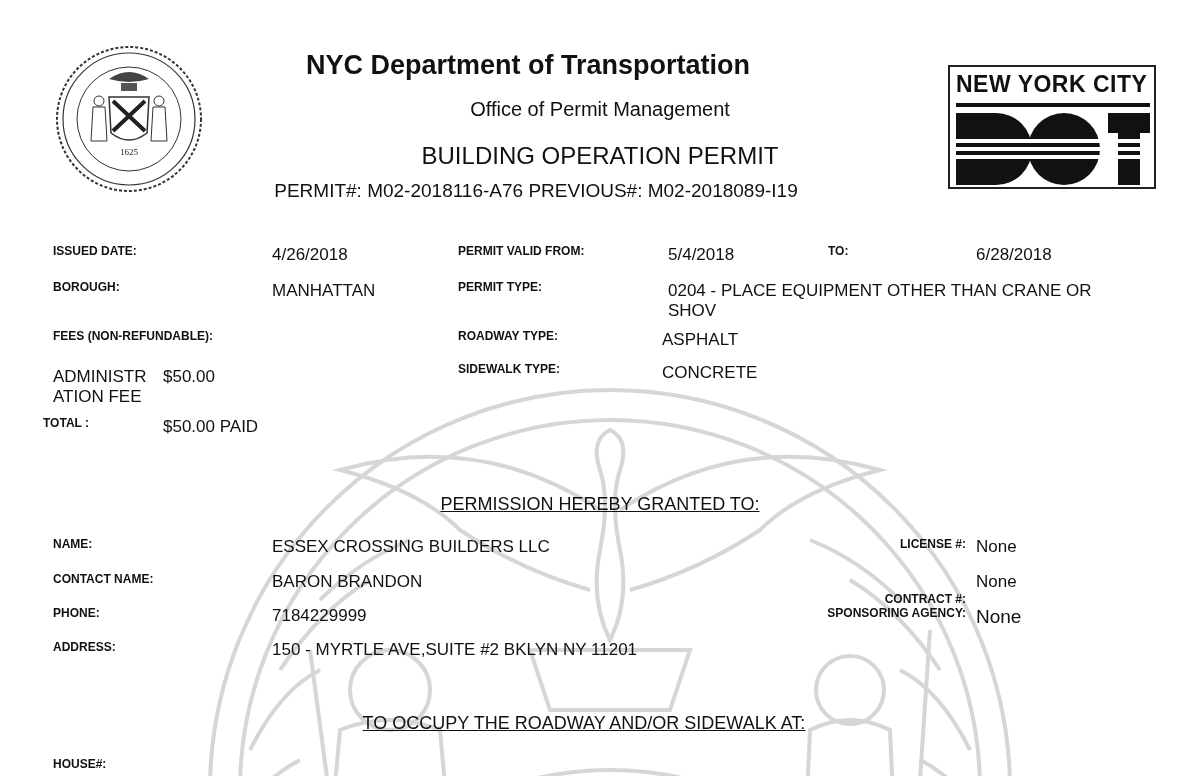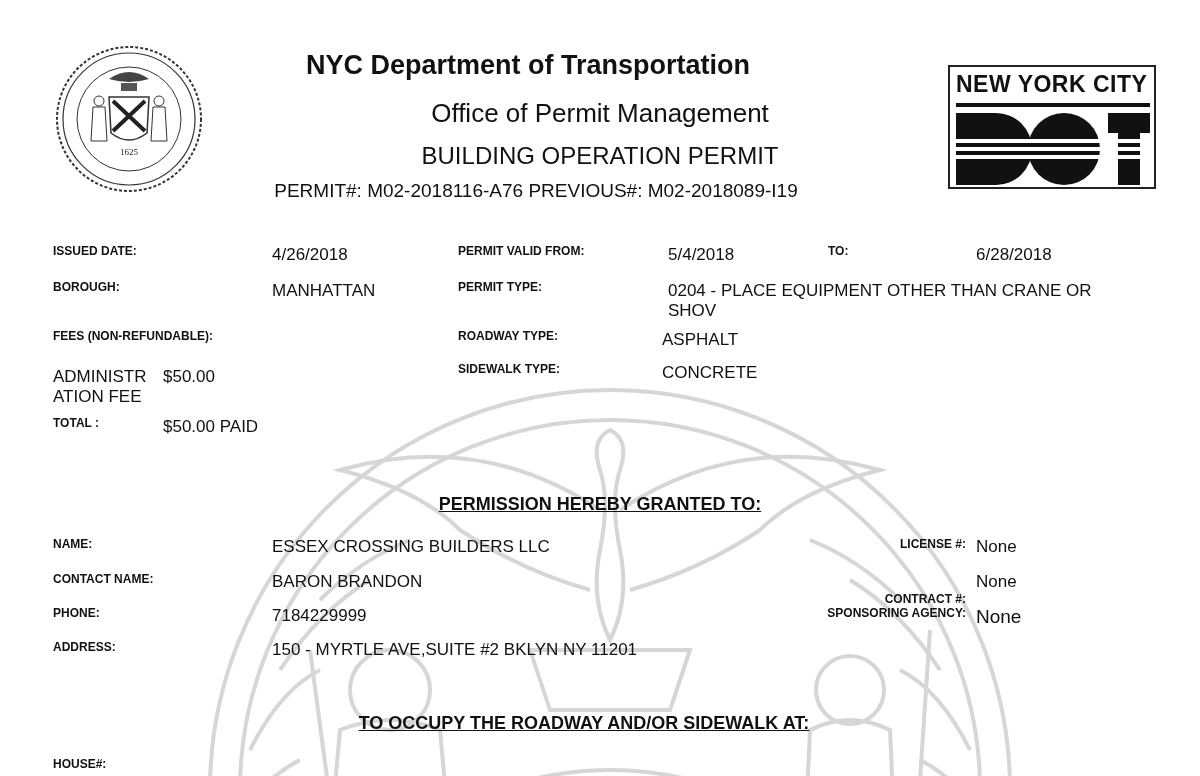--- a/index.html
+++ b/index.html
@@ -8,31 +8,31 @@
   .abs { position:absolute; white-space:nowrap; }
   .lbl { font-weight:bold; font-size:12px; }
   .val { font-size:17px; }
 
   
   #watermark { position:absolute; left:170px; top:370px; width:880px; height:760px; z-index:0; }
   .content { position:relative; z-index:1; }
 
   
   #title1 { left:0; width:1056px; top:50px; text-align:center; font-size:27px; font-weight:bold; }
-  #title2 { left:0; width:1200px; top:98px; text-align:center; font-size:26px; }
+  #title2 { left:0; width:1200px; top:98px; text-align:center; font-size:20px; }
   #title3 { left:0; width:1200px; top:142px; text-align:center; font-size:24px; }
   #title4 { left:0; width:1072px; top:180px; text-align:center; font-size:19px; }
 
   #seal { position:absolute; left:55px; top:45px; width:148px; height:148px; }
 
   #dot-logo { position:absolute; left:948px; top:65px; width:208px; height:124px; border:2px solid #222; box-sizing:border-box; }
   #dot-logo .nyc { position:absolute; left:6px; top:4px; font-size:23px; font-weight:bold; letter-spacing:0.5px; }
   #dot-logo svg { position:absolute; left:6px; top:36px; }
 
-  .section-head { font-weight:bold; font-size:18px; text-decoration:underline; }
+  .section-head { font-weight:normal; font-size:18px; text-decoration:underline; }
 </style>
 </head>
 <body>
 
 <svg id="watermark" viewBox="0 0 880 760">
   <g fill="none" stroke="#d6d6d6" stroke-width="4">
     <circle cx="440" cy="420" r="400"></circle>
     <circle cx="440" cy="420" r="370"></circle>
 
     <path d="M110 300 q40 -60 90 -90 M80 380 q30 -60 70 -80 M60 460 q30 -50 70 -70 M150 230 q40 -40 90 -60"></path>
@@ -111,21 +111,21 @@
   <div class="abs lbl" style="left:53px;top:329px">FEES (NON-REFUNDABLE):</div>
   <div class="abs lbl" style="left:458px;top:329px">ROADWAY TYPE:</div>
   <div class="abs val" style="left:662px;top:330px">ASPHALT</div>
 
   <div class="abs val" style="left:53px;top:367px">ADMINISTR</div>
   <div class="abs val" style="left:53px;top:387px">ATION FEE</div>
   <div class="abs val" style="left:163px;top:367px">$50.00</div>
   <div class="abs lbl" style="left:458px;top:362px">SIDEWALK TYPE:</div>
   <div class="abs val" style="left:662px;top:363px">CONCRETE</div>
 
-  <div class="abs lbl" style="left:53px;top:416px">TOTAL :</div>
+  <div class="abs lbl" style="left:43px;top:416px">TOTAL :</div>
   <div class="abs val" style="left:163px;top:417px">$50.00 PAID</div>
 
   <div class="abs section-head" style="left:0;width:1200px;text-align:center;top:494px">PERMISSION HEREBY GRANTED TO:</div>
 
   <div class="abs lbl" style="left:53px;top:537px">NAME:</div>
   <div class="abs val" style="left:272px;top:537px">ESSEX CROSSING BUILDERS LLC</div>
   <div class="abs lbl" style="left:53px;top:572px">CONTACT NAME:</div>
   <div class="abs val" style="left:272px;top:572px">BARON  BRANDON</div>
   <div class="abs lbl" style="left:53px;top:606px">PHONE:</div>
   <div class="abs val" style="left:272px;top:606px">7184229999</div>

